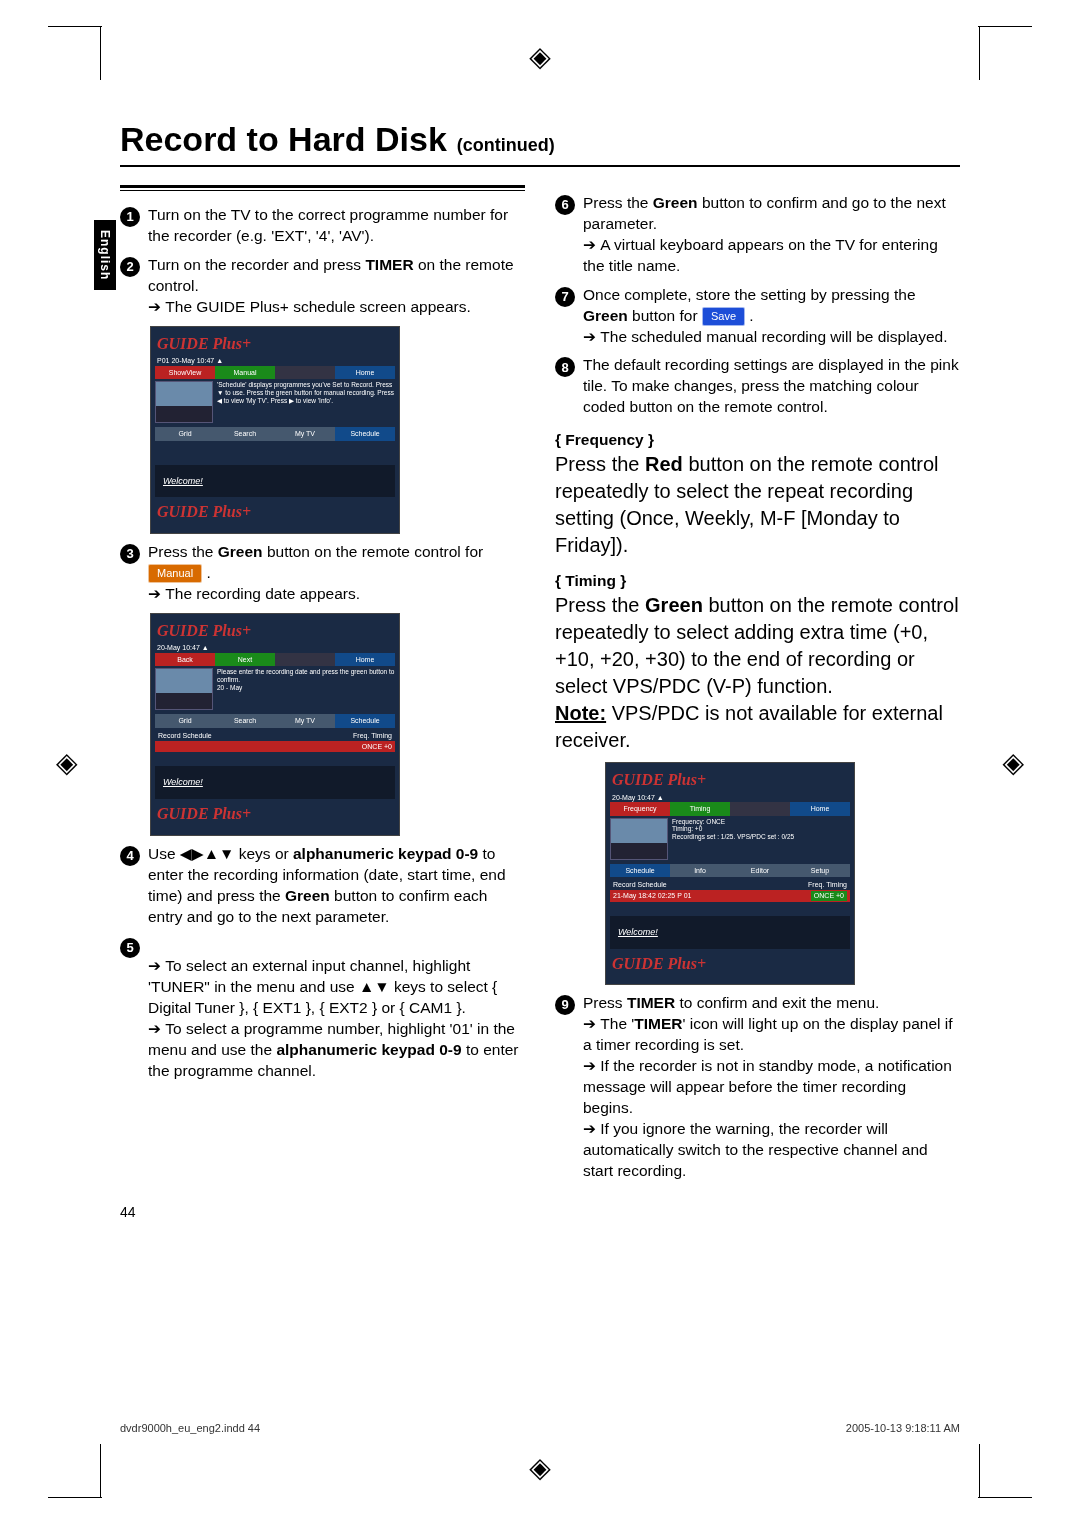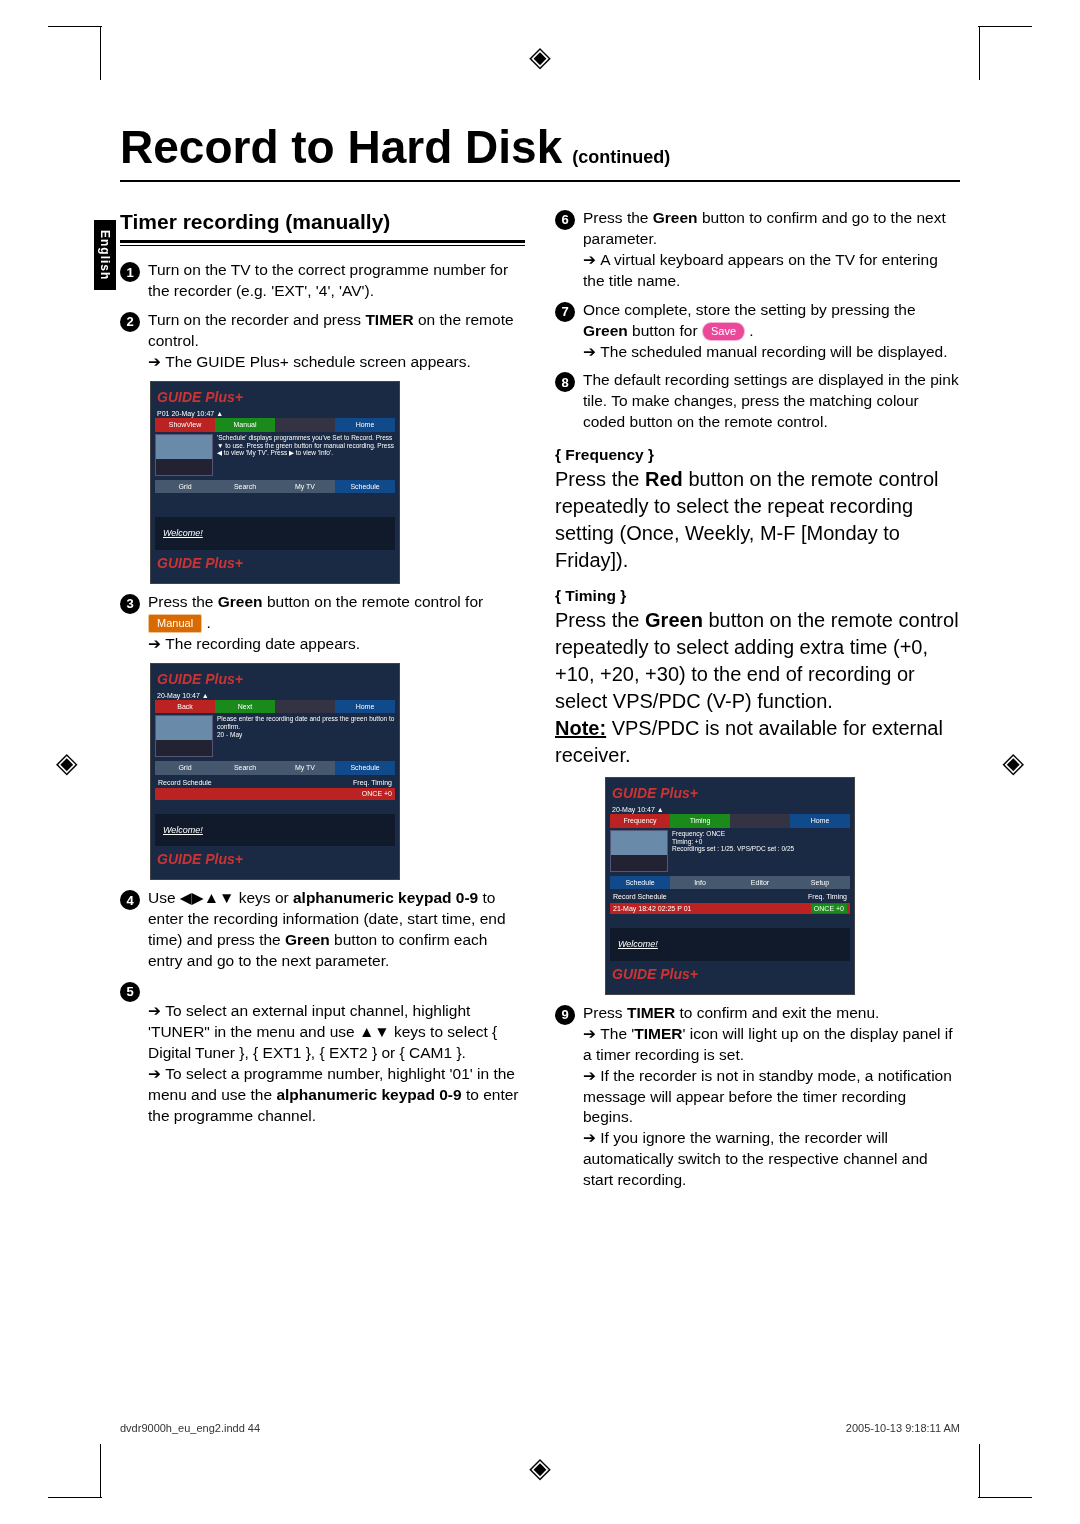--- a/index.html
+++ b/index.html
@@ -23,21 +23,21 @@
   .reg-bot-right-v{position:absolute; bottom: 26px; right: 100px;height: 54px; border-left: 1px solid #000; }
   .reg-center-bot{ position: absolute; bottom: 40px; left: 50%; transform: translateX(-50%); font-size: 28px; }
   .reg-left-dot  { position: absolute; top: 50%; left: 56px; transform: translateY(-50%); font-size: 28px; }
   .reg-right-dot { position: absolute; top: 50%; right: 56px;transform: translateY(-50%); font-size: 28px; }
 
   .page {
     padding: 120px 120px 80px 120px;
   }
 
   .title-row { display: flex; align-items: baseline; gap: 10px; }
-  h1 { font-size: 46px; font-weight: bold; margin: 0 0 6px 0; }
+  h1 { font-size: 34px; font-weight: bold; margin: 0 0 6px 0; }
   .cont { font-size: 18px; font-weight: bold; }
   .title-rule { border-top: 2px solid #000; margin-bottom: 18px; }
 
   .lang-tab {
     position: absolute;
     top: 220px;
     left: 94px;
     width: 22px;
     height: 70px;
     background: #000;
@@ -66,28 +66,28 @@
     display: inline-flex; align-items: center; justify-content: center;
     margin-top: 2px;
   }
   .step-body { flex: 1; }
   .arrow { font-family: Arial; }
   .pill {
     display: inline-block; padding: 1px 8px; font-size: 11px;
     color: #fff; border-radius: 2px; vertical-align: middle;
     border: 1px solid rgba(255,255,255,.6);
   }
-  .pill-green { background: #ec4899; border-radius: 9px; }
+  .pill-green { background: #1d4ed8; }
   .pill-orange{ background: #d86a00; }
 
   .screenshot {
     width: 250px; margin: 8px auto 8px 30px; border: 1px solid #444;
     background: #1a2a44; padding: 4px 0 8px 0; font-size: 8px; color: #fff;
   }
-  .ss-logo { color: #c33; font-style: italic; font-weight: bold; padding: 2px 6px; font-size: 14px; }
+  .ss-logo { color: #c33; font-style: italic; font-weight: bold; padding: 2px 6px; font-size: 16px; font-family: Liberation Serif, serif; }
   .ss-topbar { display: flex; gap: 0; margin: 0 4px; }
   .ss-topbar div { flex: 1; text-align: center; padding: 2px 0; font-size: 7px; }
   .ss-chip-red   { background: #b22; }
   .ss-chip-green { background: #1a8a1a; }
   .ss-chip-blue  { background: #114a8a; }
   .ss-chip-grey  { background: #334; }
   .ss-body { display: flex; margin: 2px 4px 0 4px; gap: 4px; }
   .ss-thumb { width: 58px; height: 42px; background: linear-gradient(#6a8aaa 60%, #223 60%); border: 1px solid #557; }
   .ss-desc { flex: 1; font-size: 6.5px; line-height: 1.2; }
   .ss-tabs { display: flex; margin: 4px 4px 0 4px; gap: 0; }
@@ -145,21 +145,20 @@
 
   <div class="title-row">
     <h1>Record to Hard Disk</h1>
     <span class="cont">(continued)</span>
   </div>
   <div class="title-rule"></div>
 
   <div class="cols">
 
     <div class="col">
-      <h2>Timer recording (manually)</h2>
       <div class="sub-rule-thick"></div>
       <div class="sub-rule-thin"></div>
 
       <div class="step">
         <span class="num">1</span>
         <div class="step-body">Turn on the TV to the correct programme number for the recorder (e.g. 'EXT', '4', 'AV').</div>
       </div>
 
       <div class="step">
         <span class="num">2</span>
@@ -329,18 +328,19 @@
           <span>Press </span><b>TIMER</b><span> to confirm and exit the menu.</span><br>
           <span class="arrow">➔ </span>
           <span>The '</span><b class="smallcaps">TIMER</b><span>' icon will light up on the display panel if a timer recording is set.</span><br>
           <span class="arrow">➔ </span><span>If the recorder is not in standby mode, a notification message will appear before the timer recording begins.</span><br>
           <span class="arrow">➔ </span><span>If you ignore the warning, the recorder will automatically switch to the respective channel and start recording.</span>
         </div>
       </div>
     </div>
   </div>
 
+  <div class="page-num">44</div>
 </div>
 
 <div class="footer">
   <span>dvdr9000h_eu_eng2.indd   44</span>
   <span>2005-10-13   9:18:11 AM</span>
 </div>
 
 </body></html>

